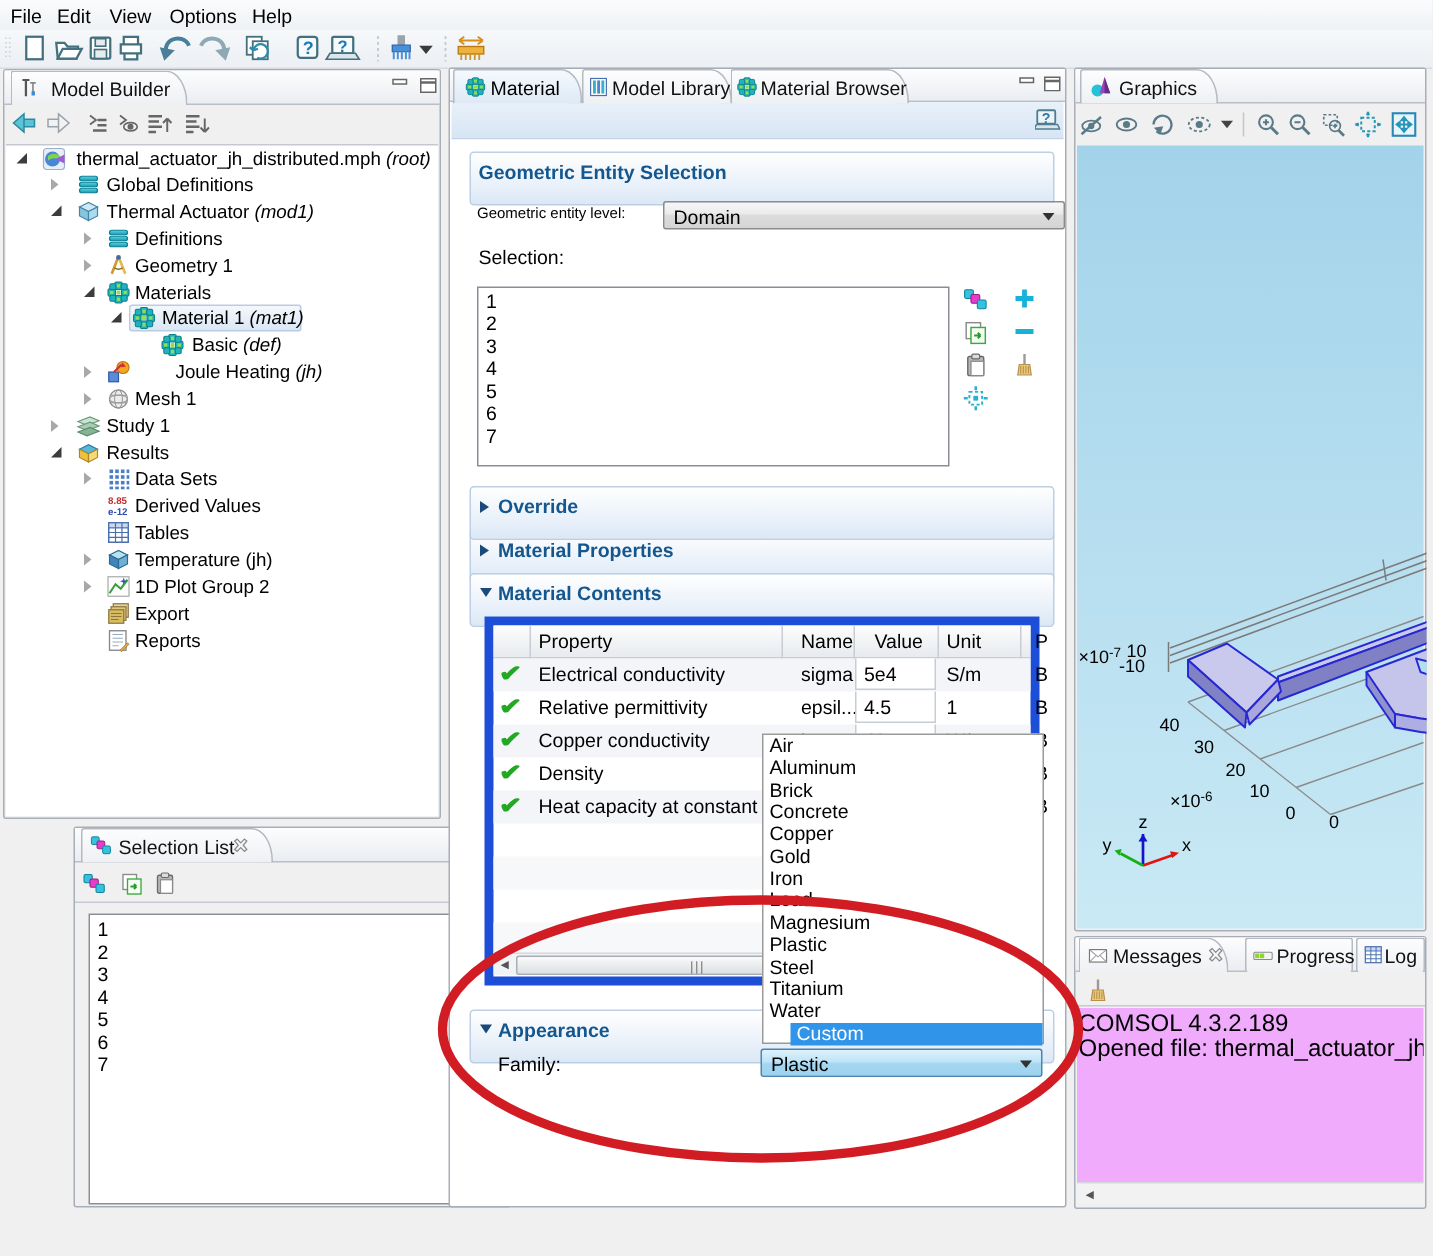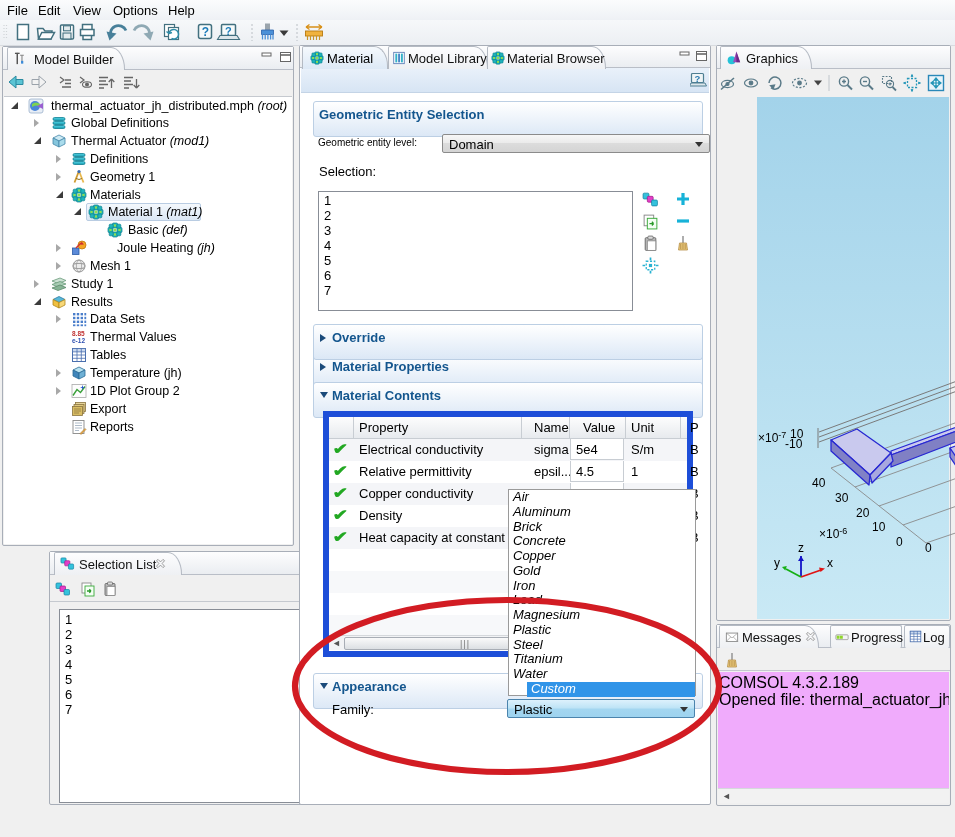--- a/index.html
+++ b/index.html
@@ -31,21 +31,21 @@
 label.lb{position:absolute;font-size:13px;color:#000;}
 .trow{position:absolute;left:0;right:0;height:22px;}
 .trow .ck{position:absolute;left:5px;top:1px;color:#22a822;font-size:15px;font-weight:bold;transform:scaleX(1.25);}
 .trow .c1{position:absolute;left:30px;top:3px;}
 .trow .c2{position:absolute;left:205px;top:3px;}
 .trow .c3{position:absolute;left:241px;top:0px;width:54px;height:21px;padding:3px 0 0 5px;}
 .vcell{background:#fff;border:1px solid #c8cdd3;border-top:none;}
 .trow .c4{position:absolute;left:302px;top:3px;}
 .trow .c5{position:absolute;left:361px;top:3px;}
 .vline{position:absolute;top:0;width:1px;height:22px;background:#c8cdd3;}
-.ddi{height:14.78px;line-height:14.9px;padding-left:4px;overflow:hidden;font-style:italic;}
+.ddi{height:14.78px;line-height:14.9px;padding-left:4px;overflow:hidden;}
 .ar-exp{position:absolute;top:5px;width:0;height:0;border-bottom:7px solid #3c3c3c;border-left:7px solid transparent;}
 .ar-col{position:absolute;top:5px;width:0;height:0;border-top:4px solid transparent;border-bottom:4px solid transparent;border-left:5px solid #a8a8a8;}
 </style></head>
 <body>
 <svg width="0" height="0" style="position:absolute">
 <defs>
 <linearGradient id="gteal" x1="0" y1="0" x2="0" y2="1">
         <stop offset="0" stop-color="#59d6e8"></stop>
         <stop offset="1" stop-color="#159aae"></stop>
       </linearGradient>
@@ -407,21 +407,21 @@
         <span class="ar-col" style="left:52px;"></span>
         <svg class="ico16" style="left:67px;top:1px">
           <use href="#i-data"></use>
         </svg>
         <span style="position:absolute;left:86px;top:2px;">Data Sets</span>
       </div>
     <div class="tree-row" style="top:231px;">
         <svg class="ico16" style="left:67px;top:1px">
           <use href="#i-dval"></use>
         </svg>
-        <span style="position:absolute;left:86px;top:2px;">Thermal Values</span>
+        <span style="position:absolute;left:86px;top:2px;">Derived Values</span>
       </div>
     <div class="tree-row" style="top:249px;">
         <svg class="ico16" style="left:67px;top:1px">
           <use href="#i-table"></use>
         </svg>
         <span style="position:absolute;left:86px;top:2px;">Tables</span>
       </div>
     <div class="tree-row" style="top:267px;">
         <span class="ar-col" style="left:52px;"></span>
         <svg class="ico16" style="left:67px;top:1px">
@@ -683,21 +683,21 @@
         <rect x="190.5" y="8.5" width="9" height="9" stroke-dasharray="2 1.5"></rect>
         <path d="M195 4.5 V7 M195 19 V21.5 M186.5 13 H189 M201 13 H203.5" stroke-width="1.6"></path>
         <path d="M195 4.5 l-1.5 2 h3 Z M195 21.5 l-1.5 -2 h3 Z M186.5 13 l2 -1.5 v3 Z M203.5 13 l-2 -1.5 v3 Z" fill="#2596b8" stroke="none"></path>
       </g>
       <g>
         <rect x="211.5" y="5.5" width="15" height="15" fill="#e8f4fa" stroke="#2a88b8" stroke-width="1.4"></rect>
         <path d="M219 8 V18 M214 13 H224 M219 8 l-1.8 2.2 h3.6 Z M219 18 l-1.8 -2.2 h3.6 Z M214 13 l2.2 -1.8 v3.6 Z M224 13 l-2.2 -1.8 v3.6 Z" stroke="#2596b8" fill="#2596b8" stroke-width="1.2"></path>
       </g>
     </svg>
   </div>
-  <div id="gfx-canvas" style="position:absolute;left:1px;top:51px;right:1px;bottom:1px;background:linear-gradient(#a3d3ea,#c9e9f5);margin-left:39px;">
+  <div id="gfx-canvas" style="position:absolute;left:1px;top:51px;right:1px;bottom:1px;background:linear-gradient(#a3d3ea,#c9e9f5);">
     <svg width="233" height="523" style="position:absolute;left:0;top:0" font-family="Liberation Sans">
 
       <g stroke="#7a7a7a" stroke-width="1" fill="none">
         <path d="M62 335 L238 270 M62 340 L238 275 M62 345 L238 280"></path>
         <path d="M61 331 V351 M204 276 L206 290"></path>
       </g>
 
       <g stroke="#8a8a8a" stroke-width="0.9" fill="none">
         <path d="M74 371 L169 446"></path>
         <path d="M74 371 L231 314 M98 390 L231 342 M122 409 L231 370 M146 428 L231 398 M169 446 L231 425"></path>

